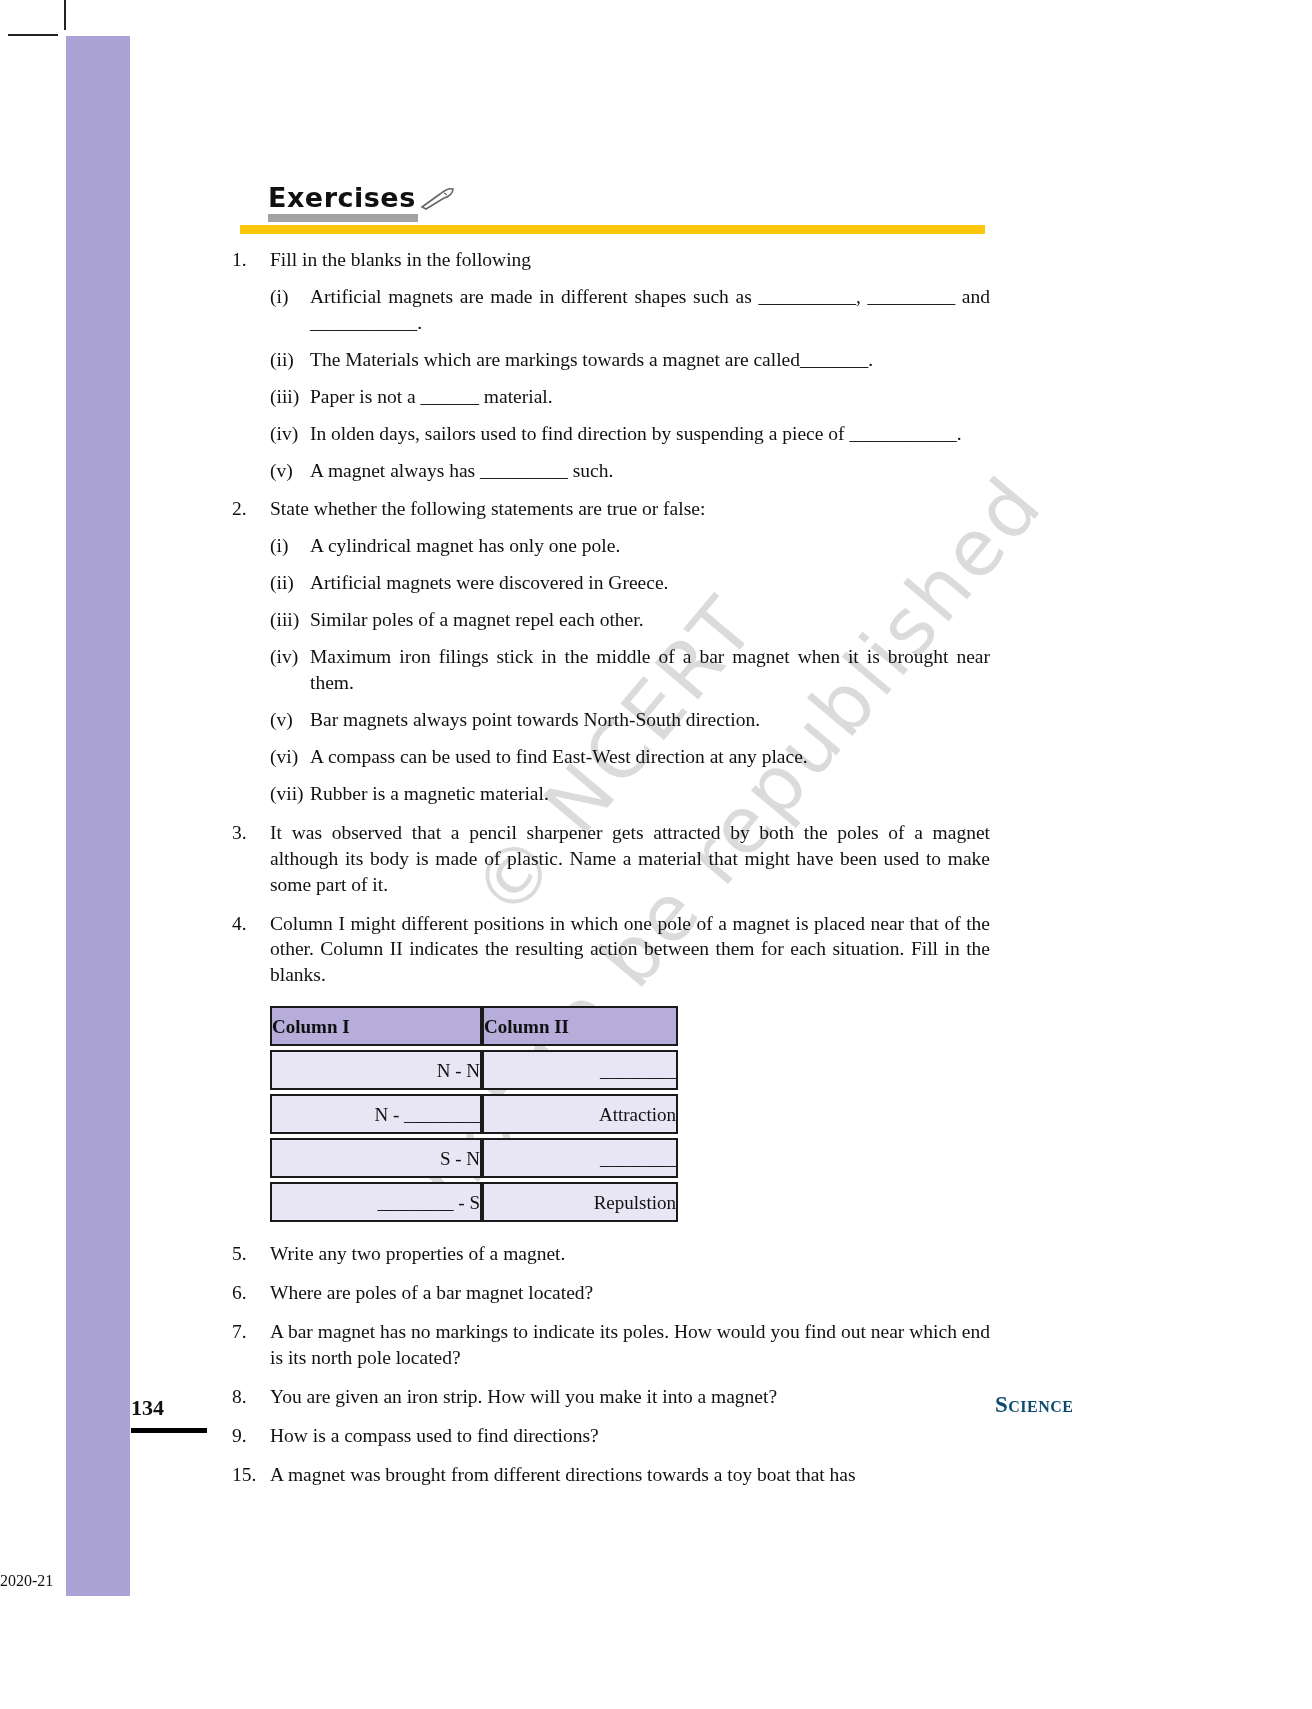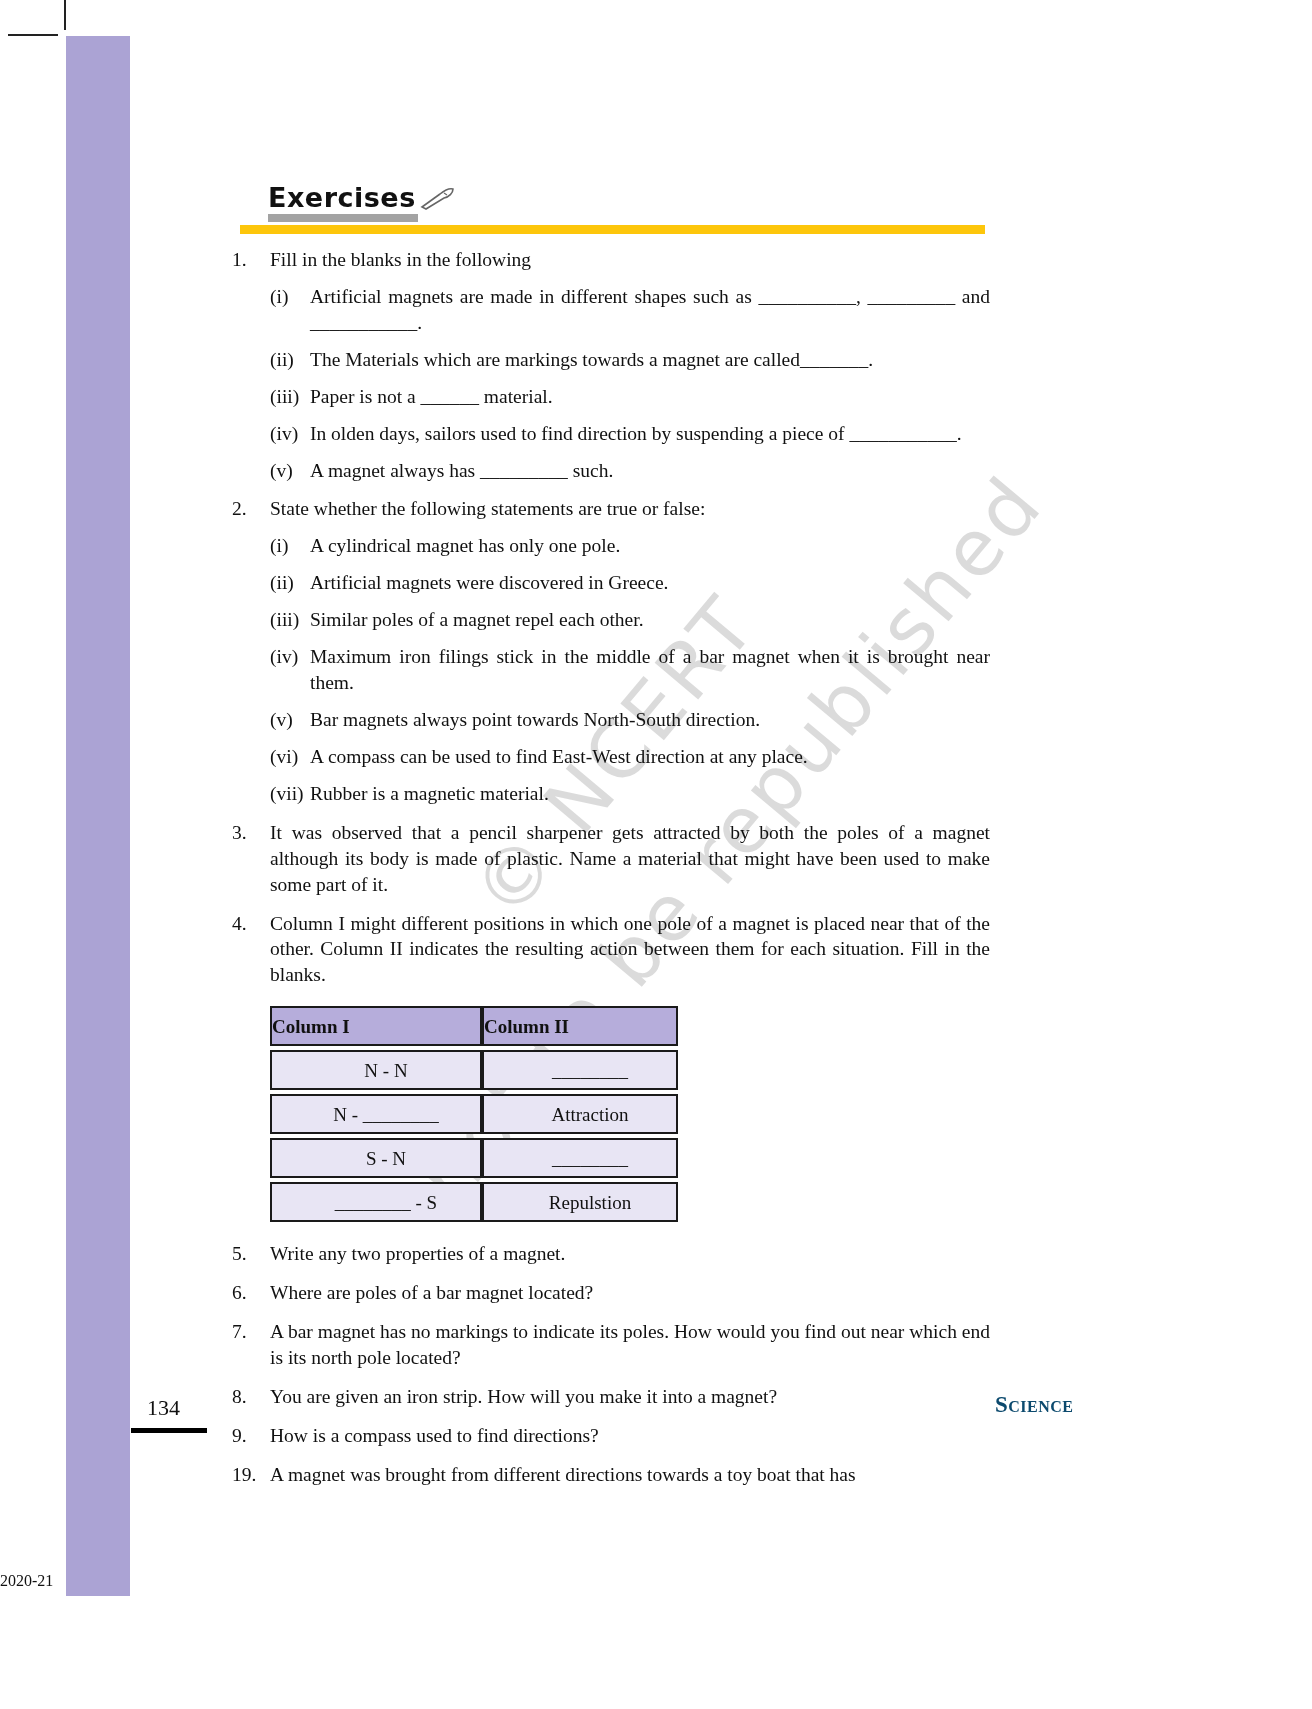--- a/index.html
+++ b/index.html
@@ -43,28 +43,28 @@
   .subs { margin-top:2px; }
   .sub { display:flex; margin-top:11px; }
   .sub .m { flex:0 0 40px; }
   .sub .t { flex:1; text-align:justify; }
 
   
   table.mag { border-collapse:separate; border-spacing:0 4px; margin:14px 0 2px 0; }
   table.mag th, table.mag td { border:2px solid #1a1a1a; height:40px; font-size:19px; }
   table.mag th { background:#b6addb; font-weight:bold; width:212px; }
   table.mag th + th { width:196px; }
-  table.mag td { background:#e8e5f4; text-align:center; padding-left:20px; }
+  table.mag td { background:#e8e5f4; text-align:right; padding-left:20px; }
 
   
   .page-num-box {
     position:absolute; left:131px; top:1388px; width:76px; height:45px; z-index:3;
     background:#fff; border-bottom:5px solid #000;
-    display:flex; align-items:center; padding-left:16px;
-    font-weight:normal; font-size:22px;
+    display:flex; align-items:center; 
+    font-weight:bold; font-size:22px;
   }
   .brand {
     position:absolute; left:995px; top:1392px; z-index:3;
     color:#0c4a6e; font-weight:bold; font-size:23px; letter-spacing:0.5px;
     font-variant:small-caps;
   }
   .year { position:absolute; top:1572px; left:0; width:1216px; font-size:16px; z-index:3; }
 </style>
 </head>
 <body>
@@ -207,21 +207,21 @@
     </div>
     <div class="q">
       <span class="qnum">8.</span>
       <div class="qbody">You are given an iron strip. How will you make it into a magnet?</div>
     </div>
     <div class="q">
       <span class="qnum">9.</span>
       <div class="qbody">How is a compass used to find directions?</div>
     </div>
     <div class="q">
-      <span class="qnum">19.</span>
+      <span class="qnum">15.</span>
       <div class="qbody">A magnet was brought from different directions towards a toy boat that has</div>
     </div>
 
   </div>
 
   <div class="page-num-box">134</div>
   <div class="brand">Science</div>
   <div class="year">2020-21</div>
 
 </div>

